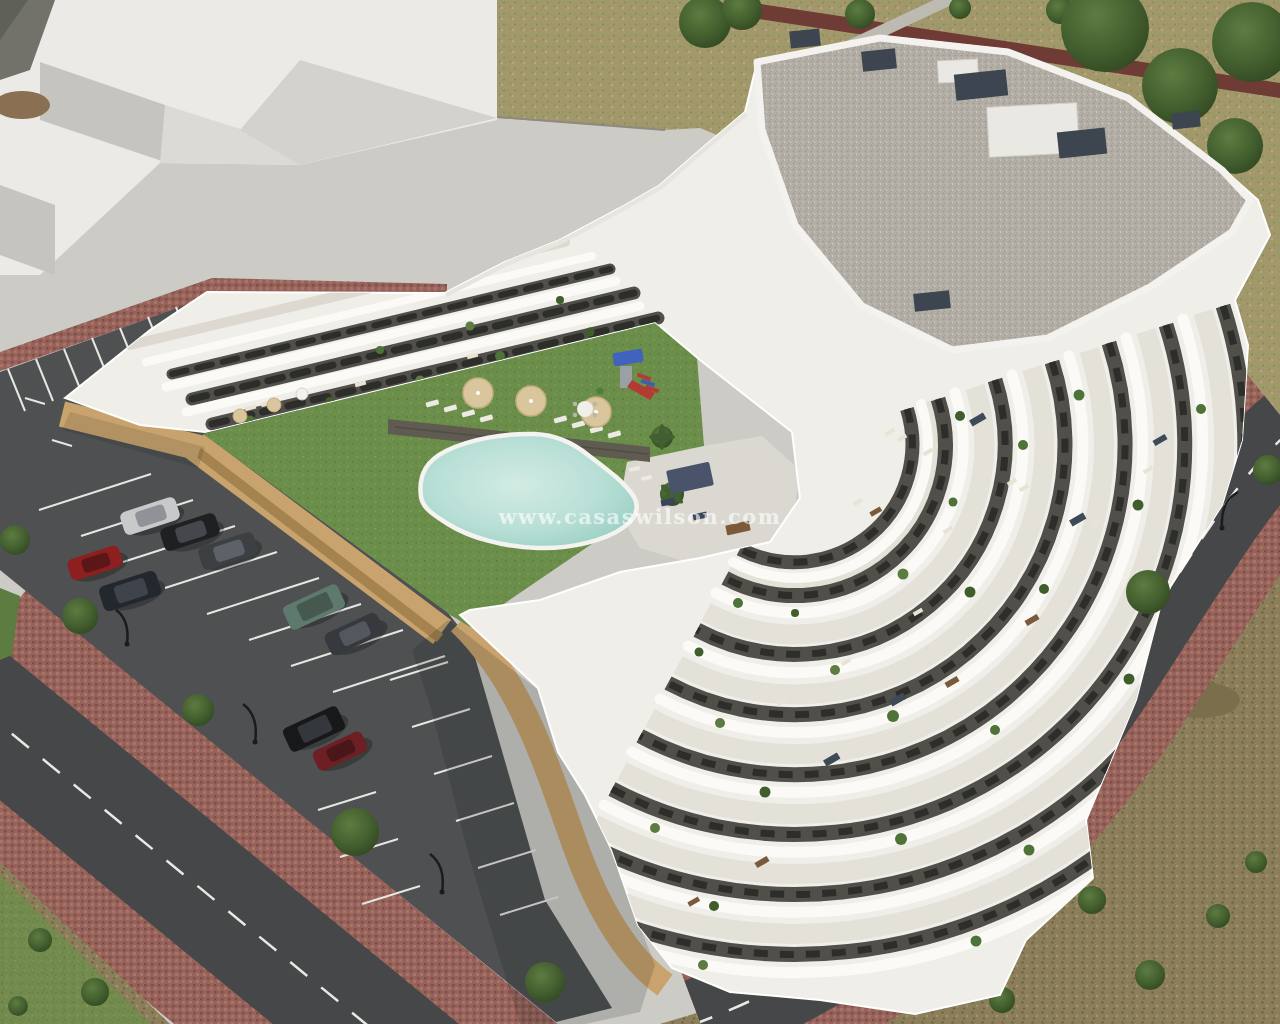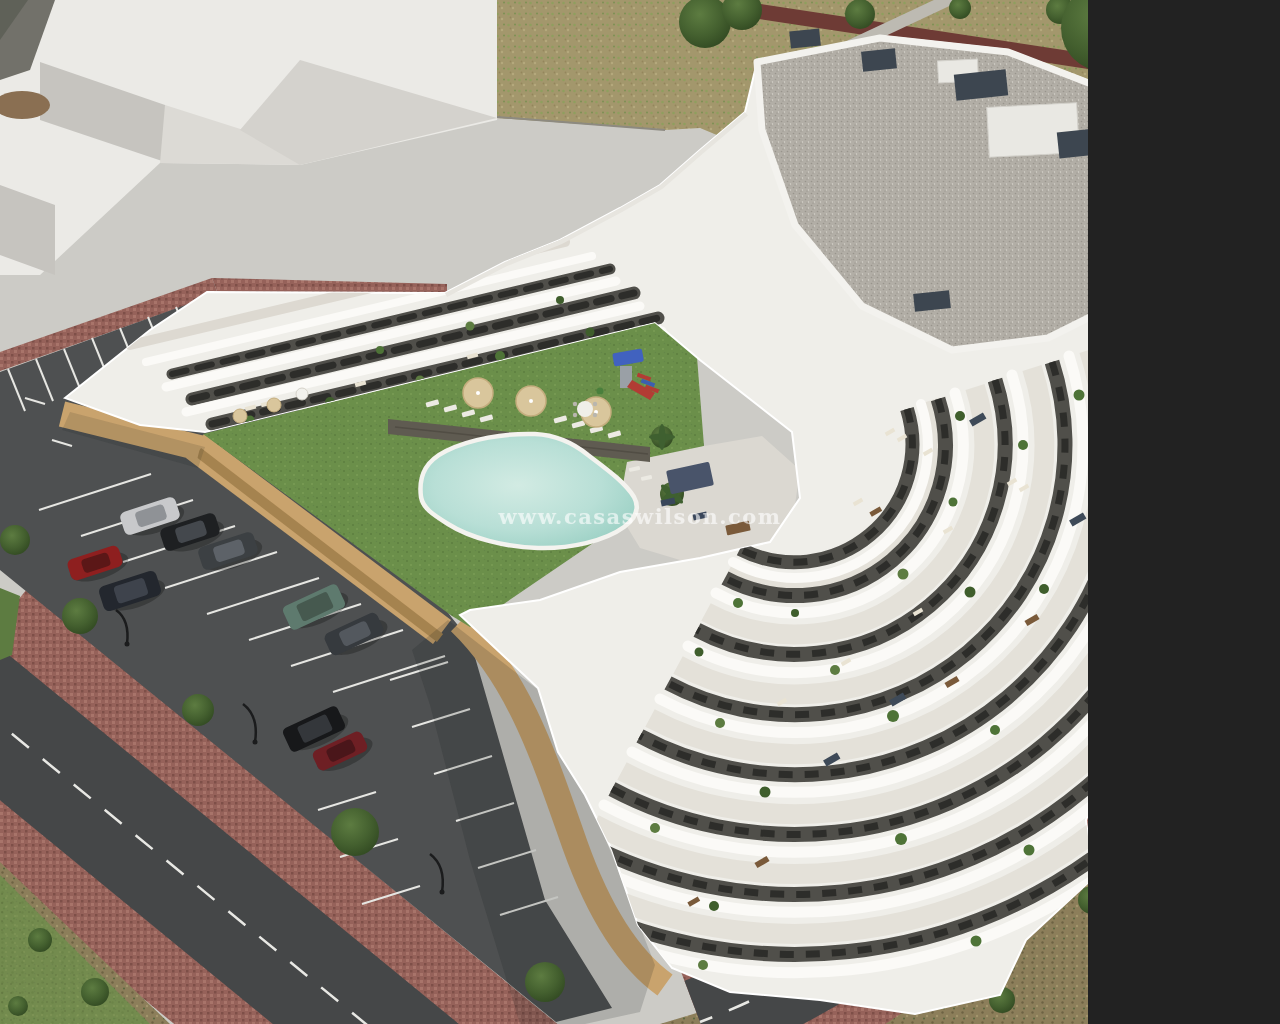--- a/index.html
+++ b/index.html
@@ -1,16 +1,16 @@
 <!DOCTYPE html>
 <html><head>
 <meta charset="utf-8">
 <style>
   html,body{margin:0;padding:0;background:#222;font-family:"Liberation Sans",sans-serif;}
-  #stage{position:relative;width:1088px;height:1024px;overflow:hidden;background:#cccbc6;}
+  #stage{position:relative;width:1280px;height:1024px;overflow:hidden;background:#cccbc6;}
   #stage svg{position:absolute;left:0;top:0;}
   .watermark{
     position:absolute;left:640px;top:516px;transform:translate(-50%,-50%);
     font-family:"DejaVu Serif",serif;font-weight:700;font-size:21px;
     letter-spacing:1.5px;color:rgba(255,255,255,0.58);white-space:nowrap;
     z-index:5;text-shadow:0 0 2px rgba(255,255,255,0.12);
   }
 </style>
 </head>
 <body>

